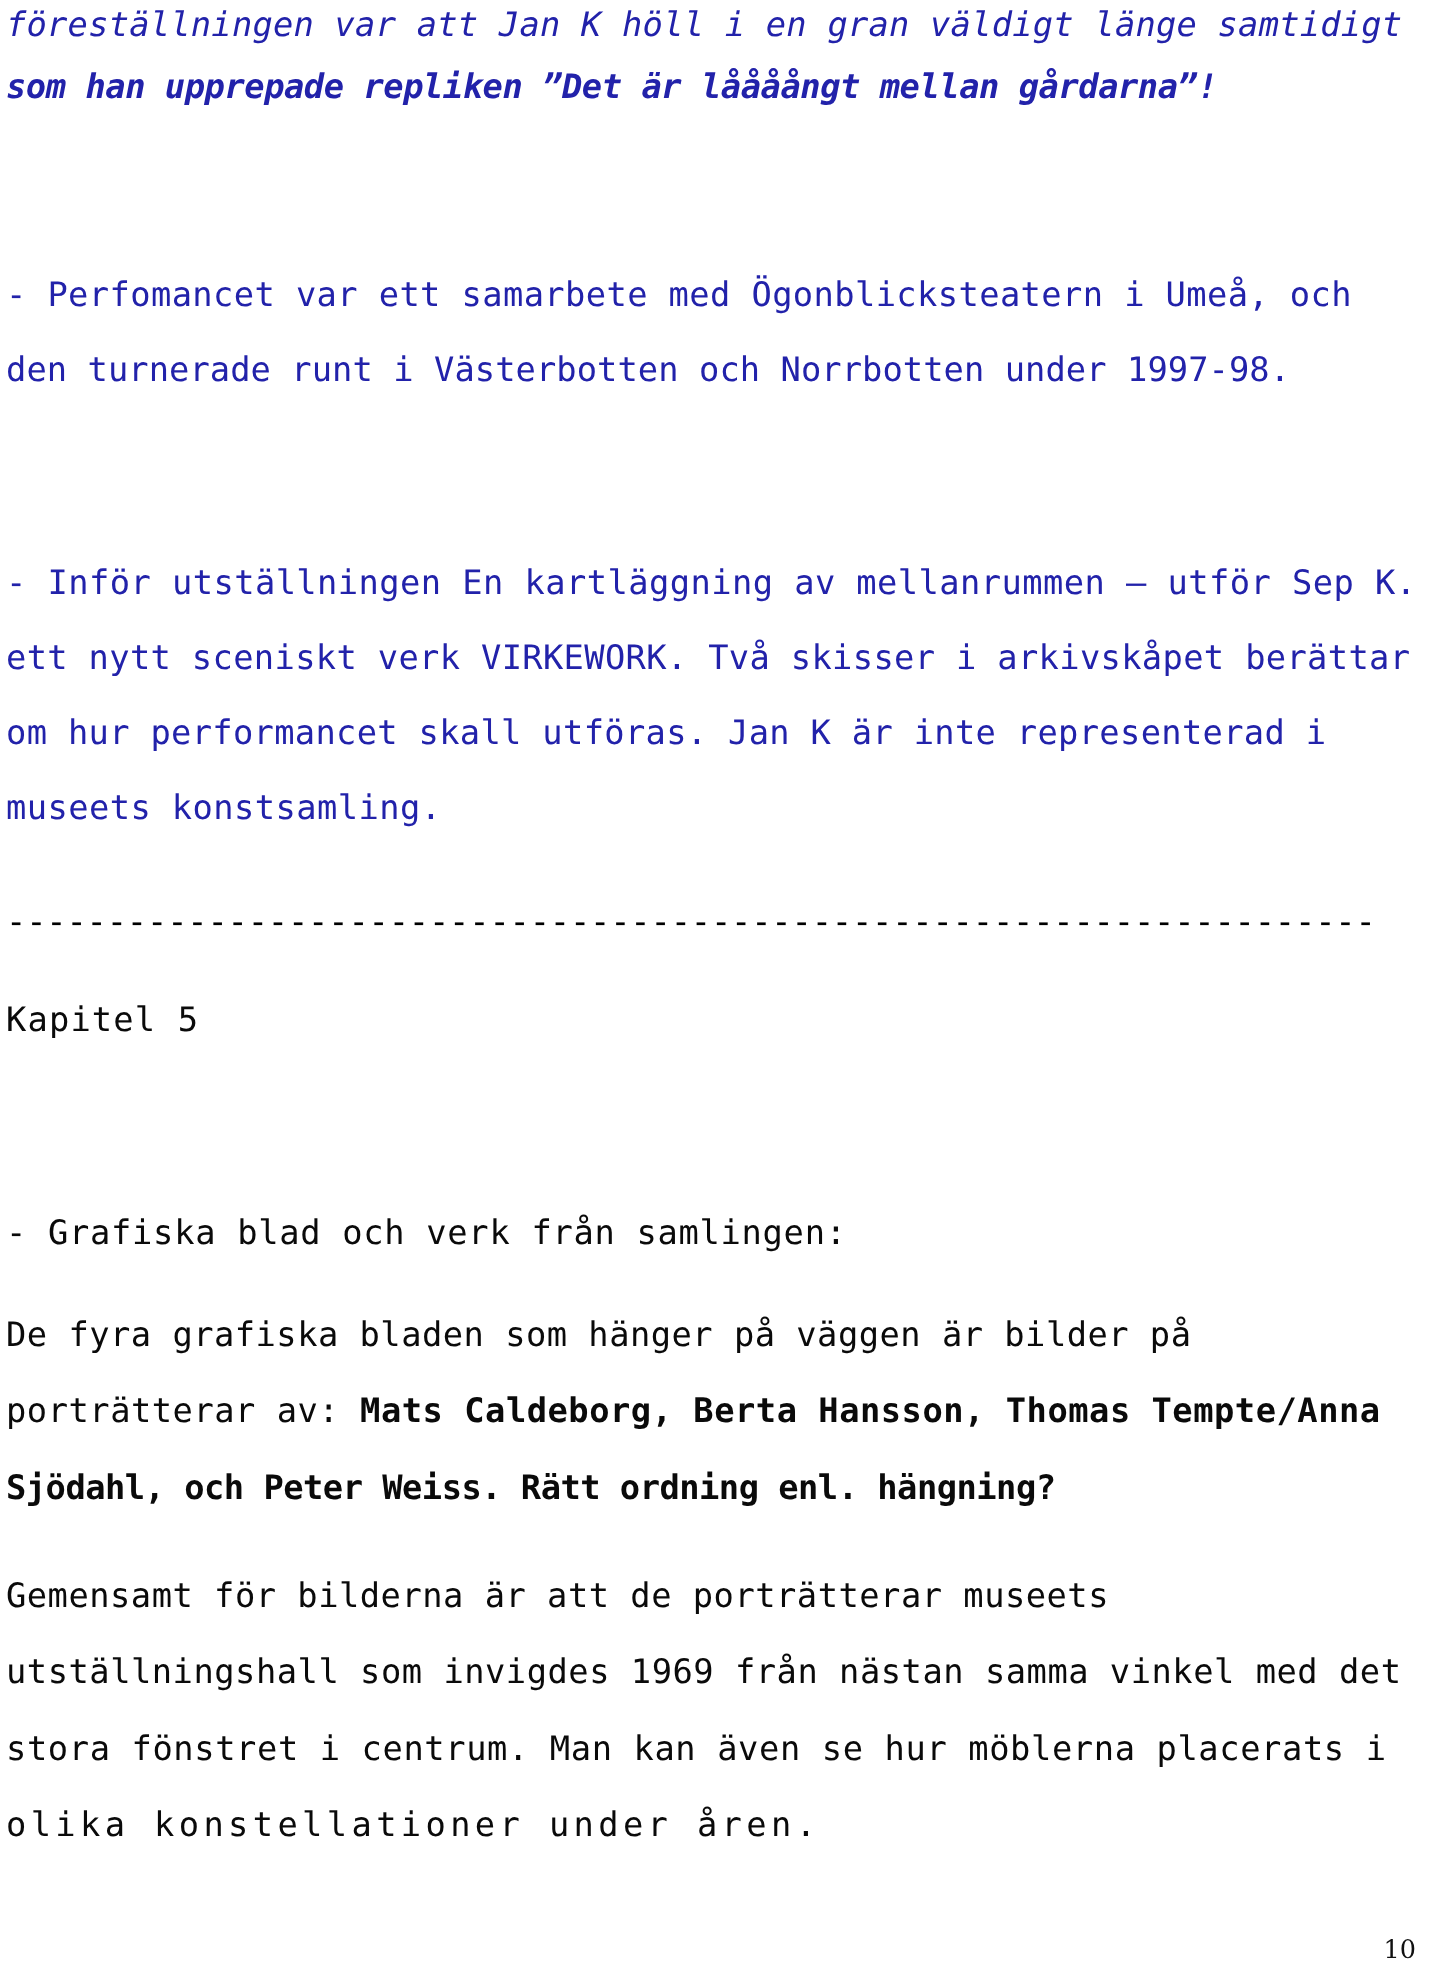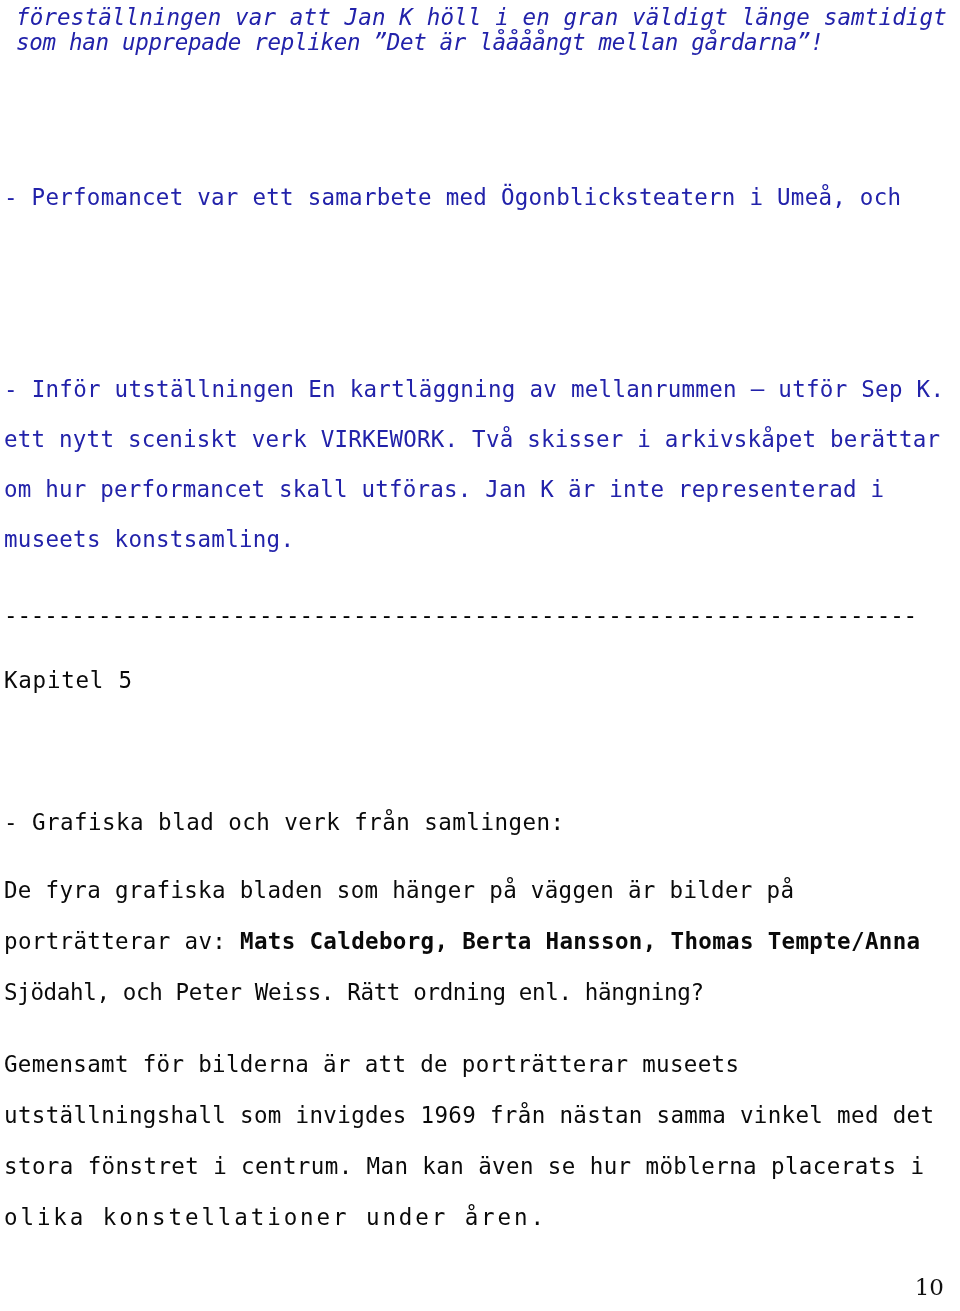--- a/index.html
+++ b/index.html
@@ -29,22 +29,22 @@
     left: 4px;
     white-space: pre;
     font-family: "DejaVu Sans Mono", "Liberation Mono", monospace;
     font-size: 22.5px;
     line-height: 1;
     letter-spacing: 0px;
   }
 
   .blue      { color: #2222aa; }
   .black     { color: #0a0a0a; }
-  .italic    { font-style: italic; margin-left: 12px; }
-  .bold      { font-weight: normal; }
+  .italic    { font-style: italic; }
+  .bold      { font-weight: bold; }
 
   
   .lead {
     font-size: 22.5px;
     letter-spacing: 0.15px;
   }
 
   .body-line {
     font-size: 22.5px;
   }
@@ -57,38 +57,39 @@
     font-family: "DejaVu Sans Mono", "Liberation Mono", monospace;
     font-size: 22.5px;
     line-height: 1;
     overflow: hidden;
     width: 940px;
   }
 
   .pagenum {
     position: absolute;
     right: 16px;
-    bottom: 12px;
+    bottom: 2px;
     font-family: "DejaVu Serif", "Liberation Serif", serif;
-    font-size: 23px;
+    font-size: 17px;
     color: #111111;
     line-height: 1;
   }
 
   b.inline-bold { font-weight: bold; }
 </style>
 </head>
 <body>
 
 <div class="page">
 
   <div class="line lead blue italic" style="top: 6px; letter-spacing: 0.144px;">föreställningen var att Jan K höll i en gran väldigt länge samtidigt</div>
-  <div class="line lead blue italic" style="top: 31px; letter-spacing: -0.308px;">som han upprepade repliken ”Det är låååångt mellan gårdarna”!</div>
+  <div class="line lead blue italic" style="top: 47px; letter-spacing: -0.308px; font-weight: bold;">som han upprepade repliken ”Det är låååångt mellan gårdarna”!</div>
 
   <div class="line body-line blue" style="top: 186px; letter-spacing: 0.258px;">- Perfomancet var ett samarbete med Ögonblicksteatern i Umeå, och</div>
+  <div class="line body-line blue" style="top: 236px; letter-spacing: 0.042px;">den turnerade runt i Västerbotten och Norrbotten under 1997-98.</div>
 
   <div class="line body-line blue" style="top: 378px; letter-spacing: 0.281px;">- Inför utställningen En kartläggning av mellanrummen — utför Sep K.</div>
   <div class="line body-line blue" style="top: 428px; letter-spacing: 0.222px;">ett nytt sceniskt verk VIRKEWORK. Två skisser i arkivskåpet berättar</div>
   <div class="line body-line blue" style="top: 478px; letter-spacing: 0.207px;">om hur performancet skall utföras. Jan K är inte representerad i</div>
   <div class="line body-line blue" style="top: 528px; letter-spacing: 0.276px; text-align: right;">museets konstsamling.</div>
 
   <div class="rule-line" style="top: 604px; letter-spacing: -0.119px;">--------------------------------------------------------------------</div>
 
   <div class="line body-line black" style="top: 669px; letter-spacing: 0.76px;">Kapitel 5</div>
 

